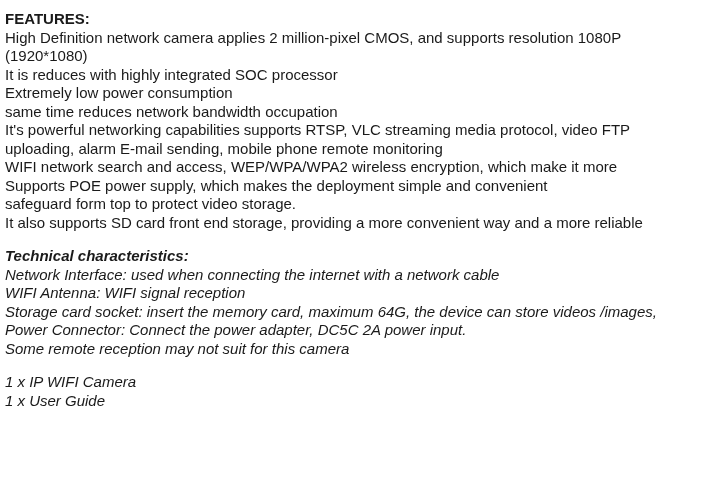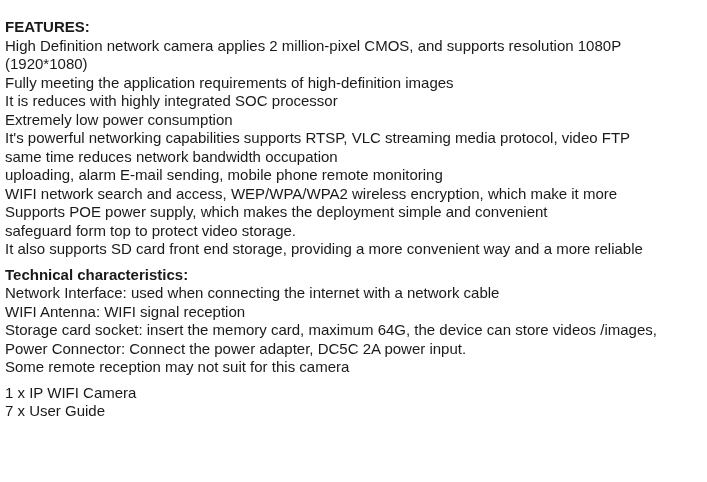--- a/index.html
+++ b/index.html
@@ -7,67 +7,66 @@
     padding: 0;
   }
   body {
     width: 707px;
     height: 482px;
     background: #ffffff;
     overflow: hidden;
     font-family: "Liberation Sans", sans-serif;
   }
   .doc {
-    padding: 18px 0 0 5px;
+    padding: 10px 0 0 5px;
     color: #1a1a1a;
     font-size: 15px;
     line-height: 18.5px;
     border-radius: 32px;
     -webkit-font-smoothing: antialiased;
   }
   .section { margin: 0; }
-  .section + .section { margin-top: 7px; }
+  .section + .section { margin-top: 15px; font-style: italic; }
   .heading {
     margin: 0;
     font-size: 15px;
     line-height: 18.5px;
     font-weight: bold;
   }
   .line {
     white-space: nowrap;
   }
 </style>
 </head>
 <body>
 
 <div class="doc">
 
   <div class="section">
     <h2 class="heading">FEATURES:</h2>
     <div class="line">High Definition network camera applies 2 million-pixel CMOS, and supports resolution 1080P</div>
     <div class="line">(1920*1080)</div>
-    <div class="line">Fully meeting the application requirements of high-definition images</div>
     <div class="line">It is reduces with highly integrated SOC processor</div>
     <div class="line">Extremely low power consumption</div>
+    <div class="line">same time reduces network bandwidth occupation</div>
     <div class="line">It's powerful networking capabilities supports RTSP, VLC streaming media protocol, video FTP</div>
-    <div class="line">same time reduces network bandwidth occupation</div>
     <div class="line">uploading, alarm E-mail sending, mobile phone remote monitoring</div>
     <div class="line">WIFI network search and access, WEP/WPA/WPA2 wireless encryption, which make it more</div>
     <div class="line">Supports POE power supply, which makes the deployment simple and convenient</div>
     <div class="line">safeguard form top to protect video storage.</div>
     <div class="line">It also supports SD card front end storage, providing a more convenient way and a more reliable</div>
   </div>
 
   <div class="section">
     <h2 class="heading">Technical characteristics:</h2>
     <div class="line">Network Interface: used when connecting the internet with a network cable</div>
     <div class="line">WIFI Antenna: WIFI signal reception</div>
     <div class="line">Storage card socket: insert the memory card, maximum 64G, the device can store videos /images,</div>
     <div class="line">Power Connector: Connect the power adapter, DC5C 2A power input.</div>
     <div class="line">Some remote reception may not suit for this camera</div>
   </div>
 
   <div class="section">
     <div class="line">1 x IP WIFI Camera</div>
-    <div class="line">7 x User Guide</div>
+    <div class="line">1 x User Guide</div>
   </div>
 
 </div>
 
 </body></html>

